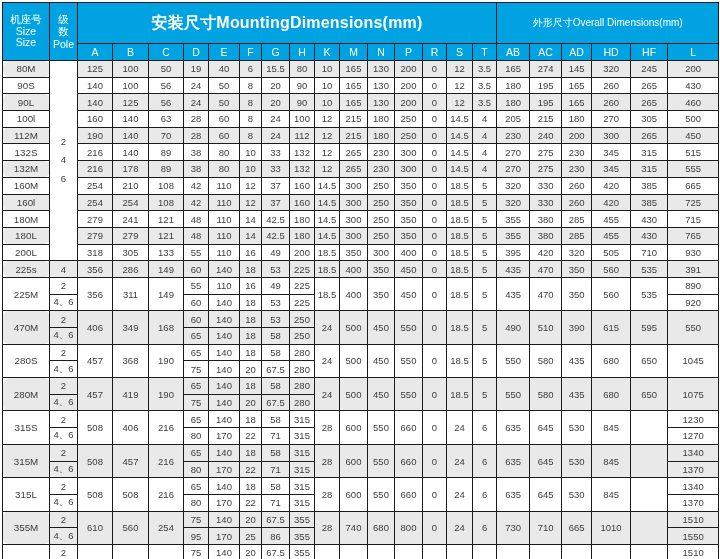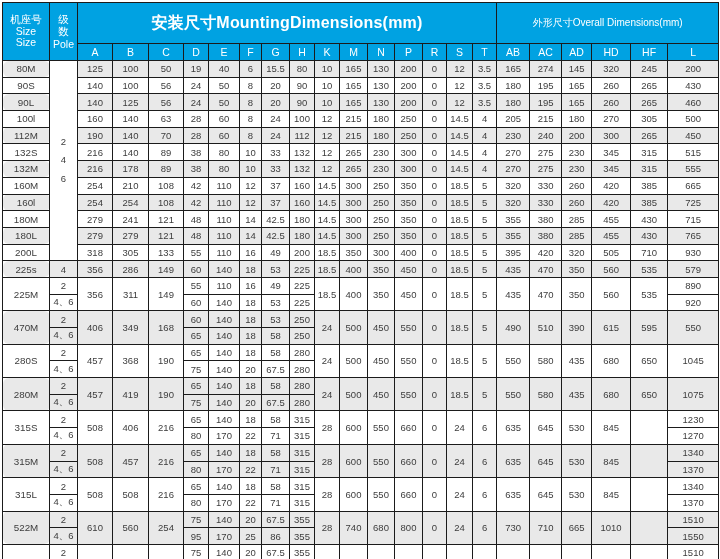--- a/index.html
+++ b/index.html
@@ -406,21 +406,21 @@
           <td class="g">350</td>
           <td class="g">450</td>
           <td class="g">0</td>
           <td class="g">18.5</td>
           <td class="g">5</td>
           <td class="g">435</td>
           <td class="g">470</td>
           <td class="g">350</td>
           <td class="g">560</td>
           <td class="g">535</td>
-          <td class="g">579</td>
+          <td class="g">391</td>
         </tr>
         <tr>
           <td class="w frame-cell" rowspan="2">225M</td>
           <td class="w">2</td>
           <td class="w" rowspan="2">356</td>
           <td class="w" rowspan="2">311</td>
           <td class="w" rowspan="2">149</td>
           <td class="w">55</td>
           <td class="w">110</td>
           <td class="w">16</td>
@@ -644,21 +644,21 @@
         <tr>
           <td class="w">4、6</td>
           <td class="w">80</td>
           <td class="w">170</td>
           <td class="w">22</td>
           <td class="w">71</td>
           <td class="w">315</td>
           <td class="w">1370</td>
         </tr>
         <tr>
-          <td class="g frame-cell" rowspan="2">522M</td>
+          <td class="g frame-cell" rowspan="2">355M</td>
           <td class="g">2</td>
           <td class="g" rowspan="2">610</td>
           <td class="g" rowspan="2">560</td>
           <td class="g" rowspan="2">254</td>
           <td class="g">75</td>
           <td class="g">140</td>
           <td class="g">20</td>
           <td class="g">67.5</td>
           <td class="g">355</td>
           <td class="g" rowspan="2">28</td>

